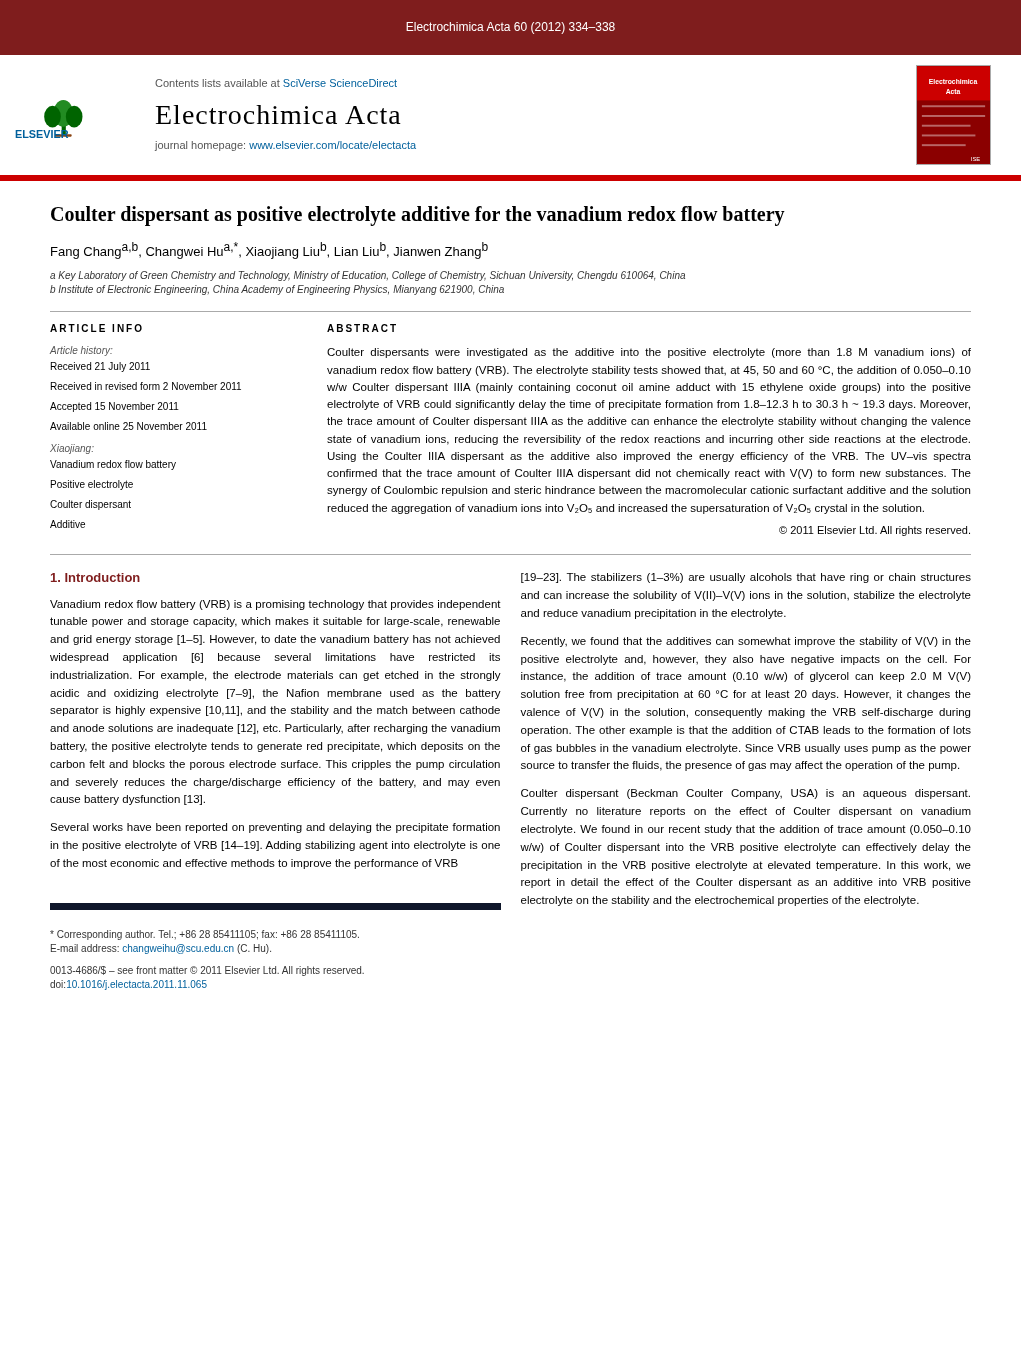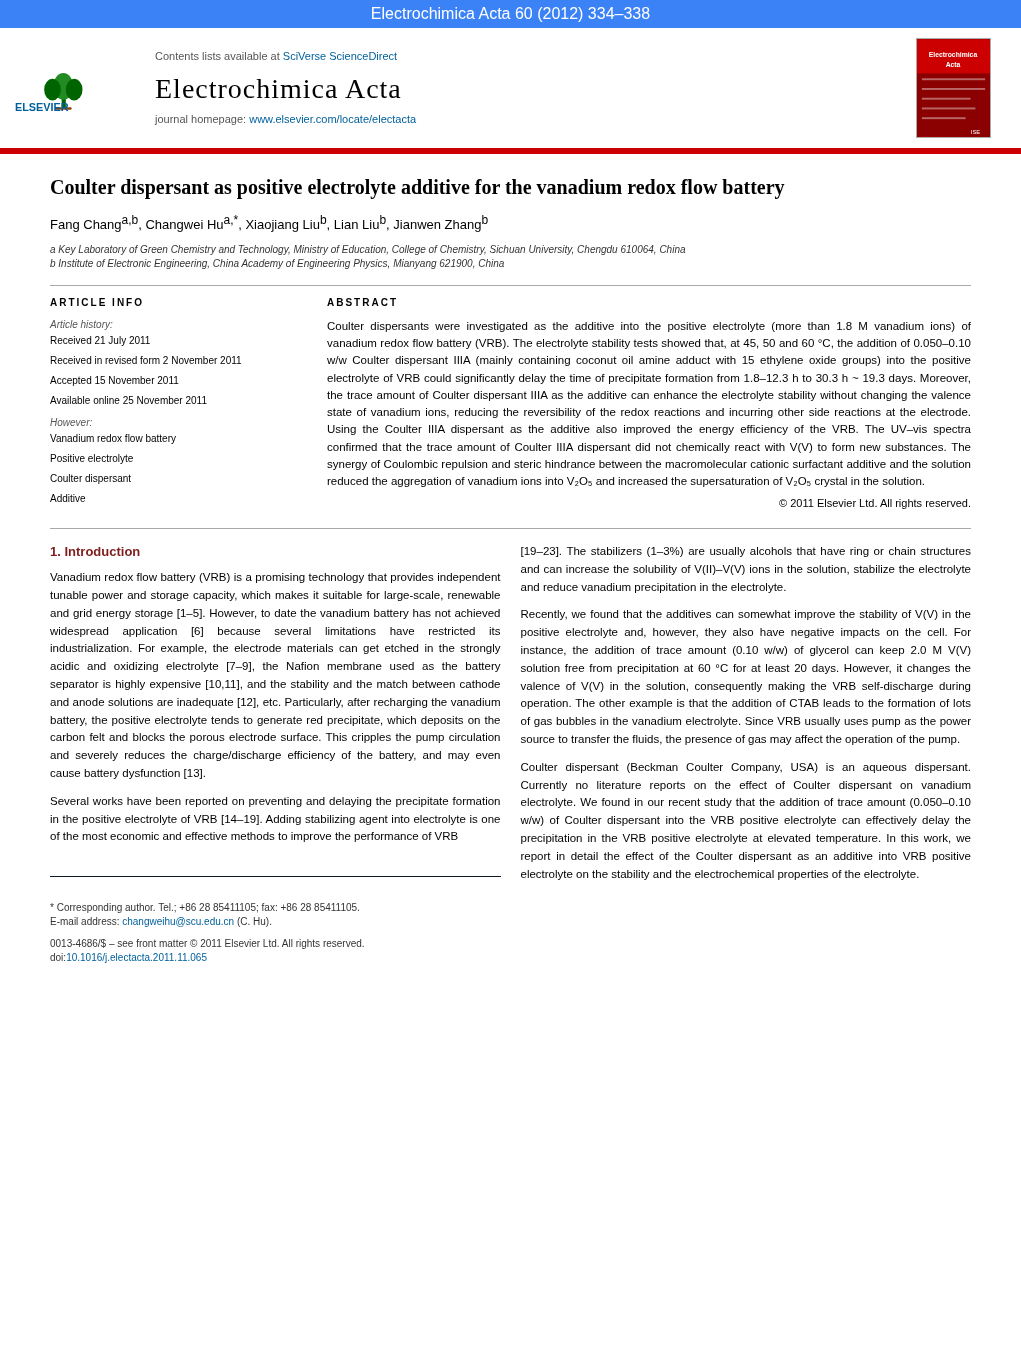--- a/index.html
+++ b/index.html
@@ -8,25 +8,25 @@
       background: #fff;
       color: #000;
       width: 1021px;
       min-height: 1351px;
       font-size: 13px;
       line-height: 1.4;
     }
 
     
     .top-bar {
-      background: #3b82f6;
+      background: #7f1d1d;
       color: #fff;
       text-align: center;
-      font-size: 16px;
-      padding: 3px 0;
+      font-size: 12px;
+      padding: 19px 0;
       font-family: Arial, sans-serif;
     }
 
     
     .journal-header {
       display: flex;
       align-items: center;
       padding: 10px 15px;
       border-bottom: 2px solid #c00;
     }
@@ -221,22 +221,22 @@
       font-size: 11.5px;
       font-family: Arial, sans-serif;
       line-height: 1.55;
       color: #000;
       text-align: justify;
       margin-bottom: 10px;
     }
 
     
     .footnote-area {
-      border-top: 1px solid #0f172a;
-      padding-top: 24px;
+      border-top: 7px solid #0f172a;
+      padding-top: 18px;
       margin-top: 30px;
       font-size: 10px;
       font-family: Arial, sans-serif;
       color: #333;
     }
 
     sup { font-size: 12px; }
 
     .blue-link { color: #00609c; text-decoration: none; }
 
@@ -327,21 +327,21 @@
 
     <div class="left-col">
       <div class="section-heading">ARTICLE INFO</div>
 
       <div class="article-info-label">Article history:</div>
       <div class="article-info-value">Received 21 July 2011</div>
       <div class="article-info-value">Received in revised form 2 November 2011</div>
       <div class="article-info-value">Accepted 15 November 2011</div>
       <div class="article-info-value">Available online 25 November 2011</div>
 
-      <div class="keywords-label">However:</div>
+      <div class="keywords-label">Xiaojiang:</div>
       <div class="article-info-value">Vanadium redox flow battery</div>
       <div class="article-info-value">Positive electrolyte</div>
       <div class="article-info-value">Coulter dispersant</div>
       <div class="article-info-value">Additive</div>
     </div>
 
     <div class="right-col">
       <div class="section-heading">ABSTRACT</div>
       <div class="abstract-text">Coulter dispersants were investigated as the additive into the positive electrolyte (more than 1.8 M vanadium ions) of vanadium redox flow battery (VRB). The electrolyte stability tests showed that, at 45, 50 and 60 °C, the addition of 0.050–0.10 w/w Coulter dispersant IIIA (mainly containing coconut oil amine adduct with 15 ethylene oxide groups) into the positive electrolyte of VRB could significantly delay the time of precipitate formation from 1.8–12.3 h to 30.3 h ~ 19.3 days. Moreover, the trace amount of Coulter dispersant IIIA as the additive can enhance the electrolyte stability without changing the valence state of vanadium ions, reducing the reversibility of the redox reactions and incurring other side reactions at the electrode. Using the Coulter IIIA dispersant as the additive also improved the energy efficiency of the VRB. The UV–vis spectra confirmed that the trace amount of Coulter IIIA dispersant did not chemically react with V(V) to form new substances. The synergy of Coulombic repulsion and steric hindrance between the macromolecular cationic surfactant additive and the solution reduced the aggregation of vanadium ions into V₂O₅ and increased the supersaturation of V₂O₅ crystal in the solution.</div>
       <div class="copyright">© 2011 Elsevier Ltd. All rights reserved.</div>

